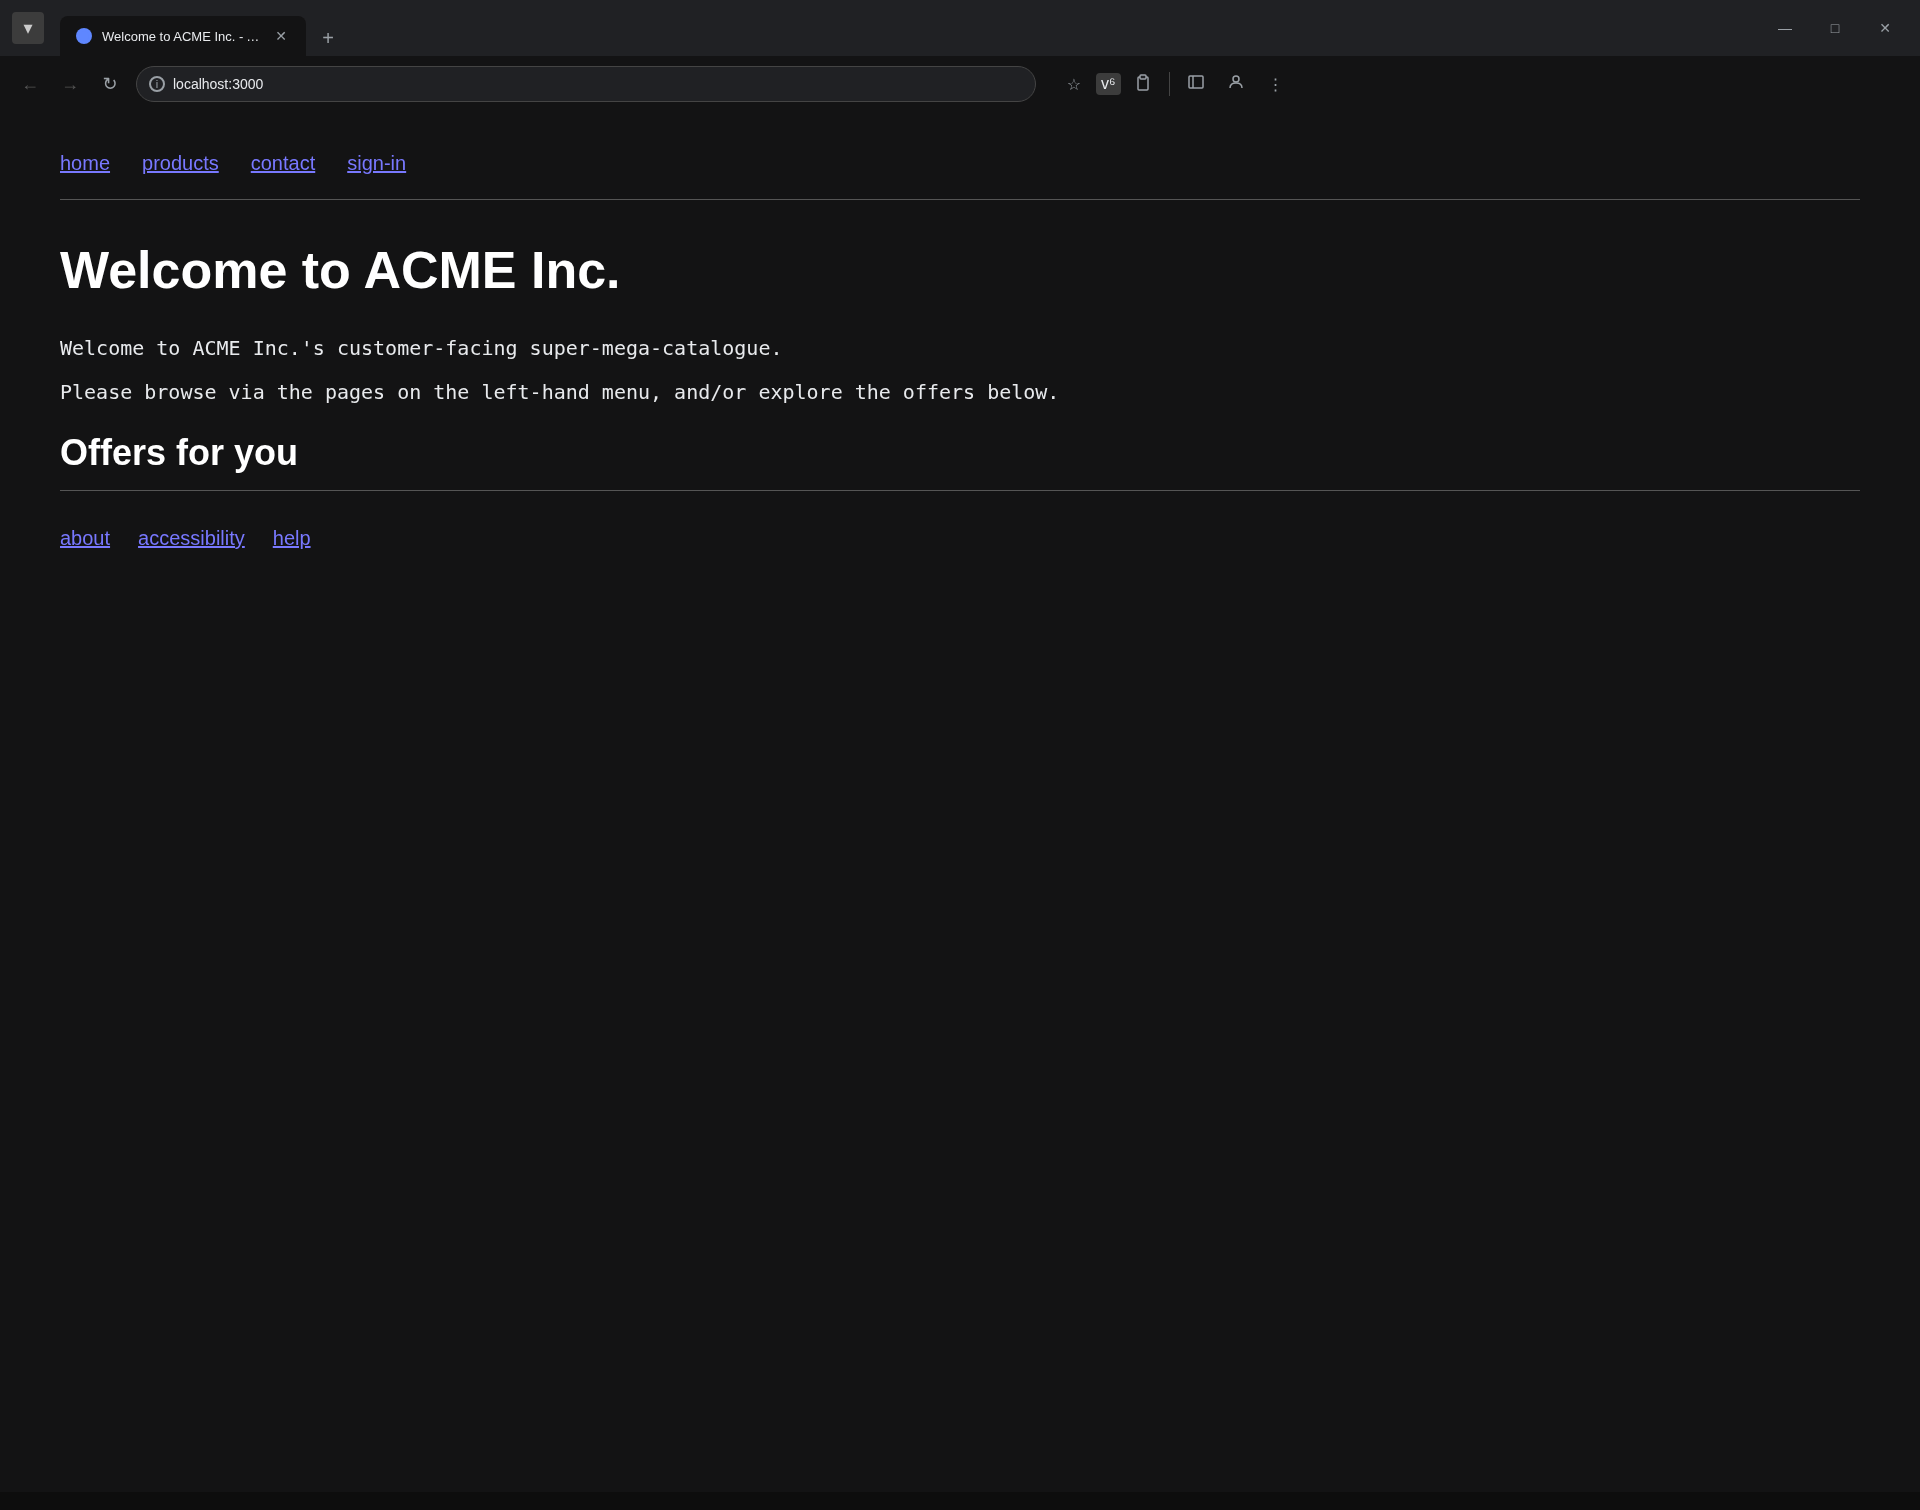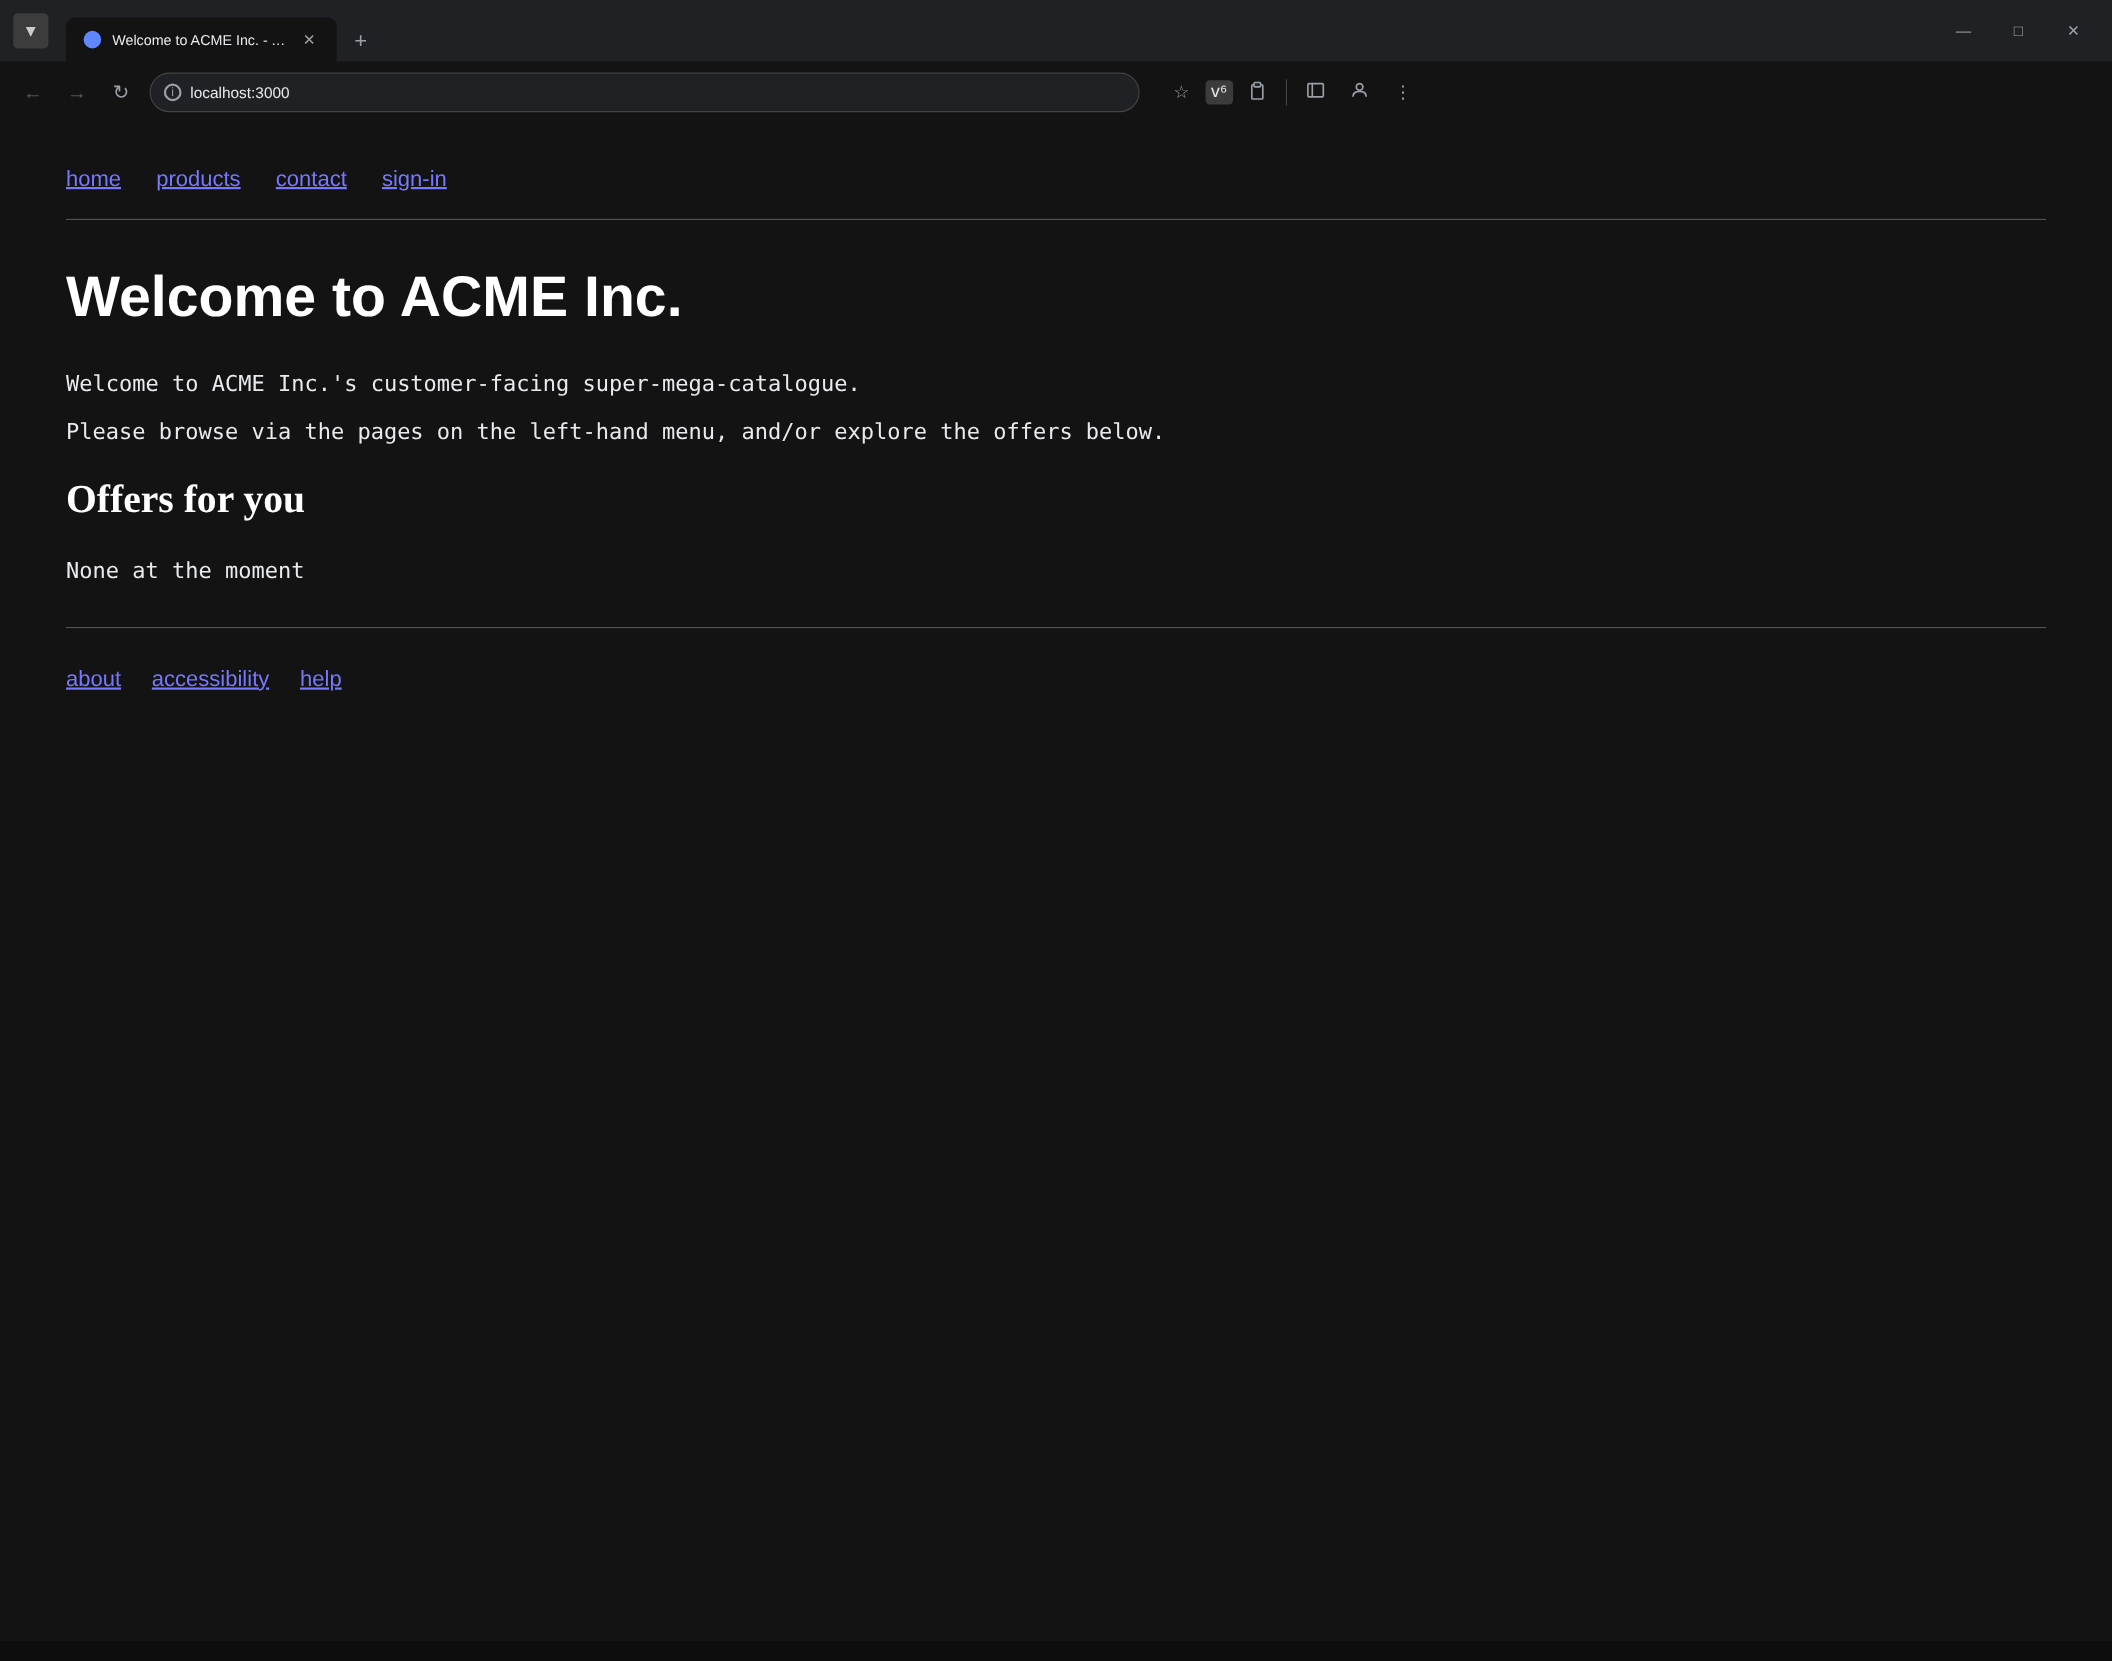--- a/index.html
+++ b/index.html
@@ -274,22 +274,21 @@
       font-size: 20px;
       color: #e8eaed;
       margin-bottom: 28px;
       font-family: monospace;
     }
 
     .offers-title {
       font-size: 36px;
       font-weight: bold;
       color: #ffffff;
-      margin-bottom: 32px;
-      font-family: Liberation Serif, serif;
+      margin-bottom: 16px;
     }
 
     .none-text {
       font-size: 20px;
       color: #e8eaed;
       font-family: monospace;
       margin-bottom: 40px;
     }
 
     .footer-divider {
@@ -421,21 +420,20 @@
 
   <hr class="nav-divider">
 
   <h1 class="page-title">Welcome to ACME Inc.</h1>
 
   <p class="welcome-text">Welcome to ACME Inc.'s customer-facing super-mega-catalogue.</p>
   <p class="browse-text">Please browse via the pages on the left-hand menu, and/or explore the offers below.</p>
 
   <h2 class="offers-title">Offers for you</h2>
 
-  <p class="none-text">None at the moment</p>
 
   <hr class="footer-divider">
 
   <footer class="site-footer">
     <a>about</a>
     <a>accessibility</a>
     <a>help</a>
   </footer>
 
 </div>

